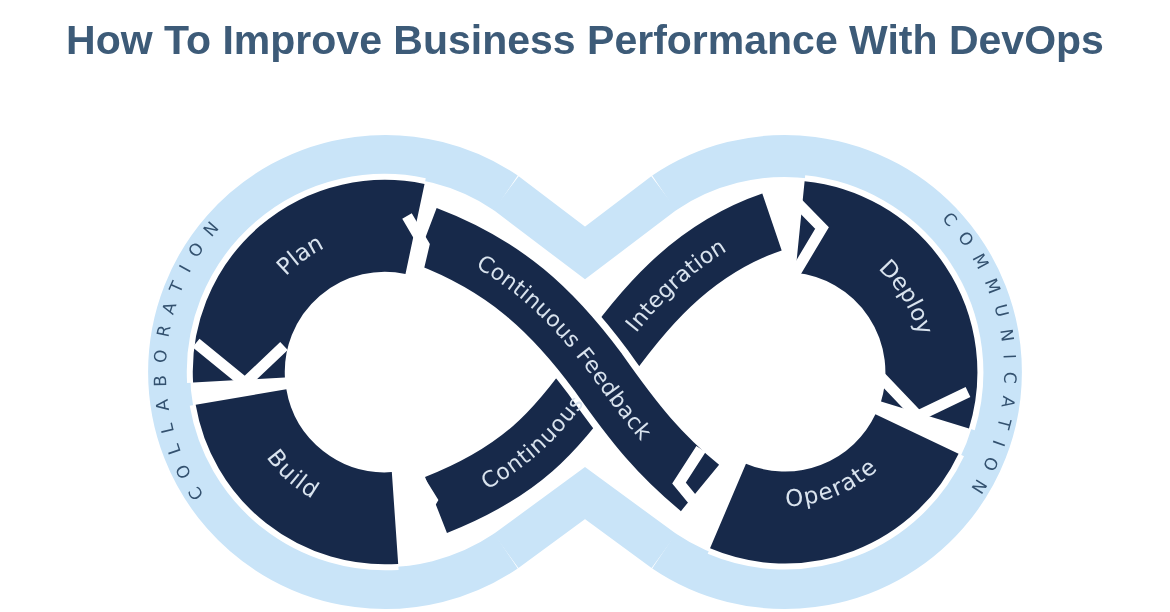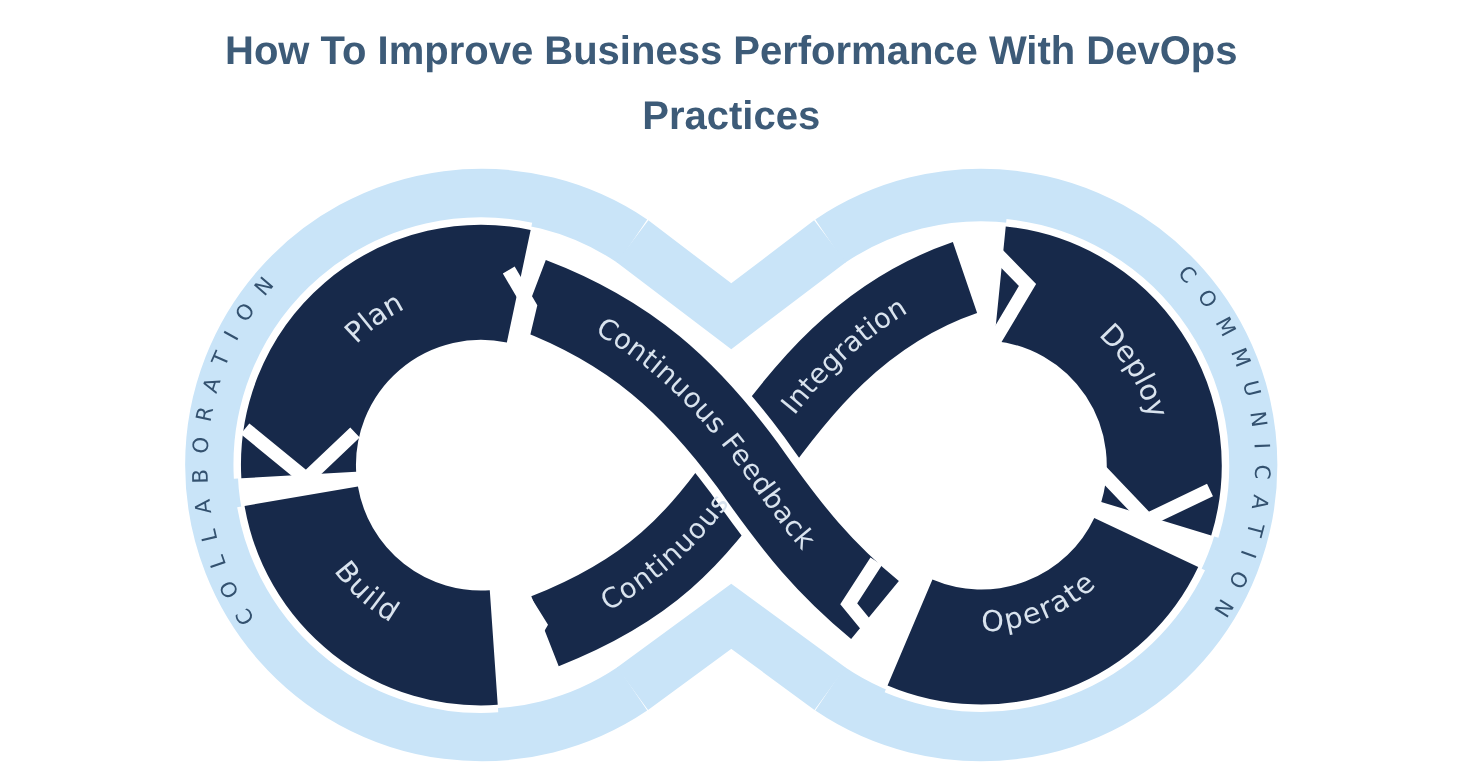--- a/index.html
+++ b/index.html
@@ -7,41 +7,41 @@
     --light:#c9e4f8;
     --loop-label:#d9e3ee;
     --outer-label:#33516f;
     --title:#3d5b78;
     --bg:#ffffff;
   }
   html,body{margin:0;padding:0;background:var(--bg);}
   .page{position:relative;width:1170px;height:612px;overflow:hidden;background:var(--bg);
         font-family:"DejaVu Sans",sans-serif;}
   .title{position:absolute;top:14px;left:0;width:100%;margin:0;text-align:center;
-         font-family:"Liberation Sans",sans-serif;font-weight:700;font-size:32px;
+         font-family:"Liberation Sans",sans-serif;font-weight:700;font-size:41px;
          line-height:52px;color:var(--title);letter-spacing:0px;}
   svg.diagram{position:absolute;left:0;top:0;width:1170px;height:612px;display:block;}
 
   .ring-light{fill:none;stroke:var(--light);stroke-width:42;stroke-linejoin:miter;}
   .seg-under{fill:none;stroke:#ffffff;stroke-width:104;stroke-linecap:butt;}
   .seg-dark{fill:none;stroke:var(--navy);stroke-width:92;stroke-linecap:butt;}
   .band-under{fill:none;stroke:#ffffff;stroke-width:74;stroke-linecap:butt;}
   .band-dark{fill:none;stroke:var(--navy);stroke-width:60;stroke-linecap:butt;}
   .chevron{fill:none;stroke:#ffffff;stroke-width:11;stroke-linecap:butt;stroke-linejoin:miter;}
 
   .loop-text{fill:var(--loop-label);font-size:23px;letter-spacing:0.5px;}
   .band-text{fill:var(--loop-label);font-size:22px;letter-spacing:0.5px;}
   .outer-text{fill:var(--outer-label);font-size:17px;letter-spacing:12px;font-weight:500;}
 </style>
 </head>
 <body>
 
 <div class="page">
 
-  <h1 class="title"><span>How To Improve Business Performance With DevOps</span><br><span>Practices</span></h1>
+  <h1 class="title"><span>How To Improve Business Performance With DevOps</span><br></h1>
 
   <svg class="diagram" viewBox="0 0 1170 612" aria-hidden="true">
     <defs>
       <path id="p-collab" d="M 206 498 A 219 219 0 0 1 230 217"></path>
       <path id="p-comm" d="M 934 212 A 219 219 0 0 1 958 507"></path>
       <path id="p-plan-text" d="M 259 299 A 146 146 0 0 1 355 229"></path>
       <path id="p-build-text" d="M 263 437 A 138 138 0 0 0 333 500"></path>
       <path id="p-deploy-text" d="M 869 252 A 146 146 0 0 1 930 352"></path>
       <path id="p-operate-text" d="M 781 498 A 126 126 0 0 0 876 460"></path>
       <path id="p-asc" d="M 436 505 C 520 472 556 432 598 372 C 640 312 690 250 772 222"></path>

